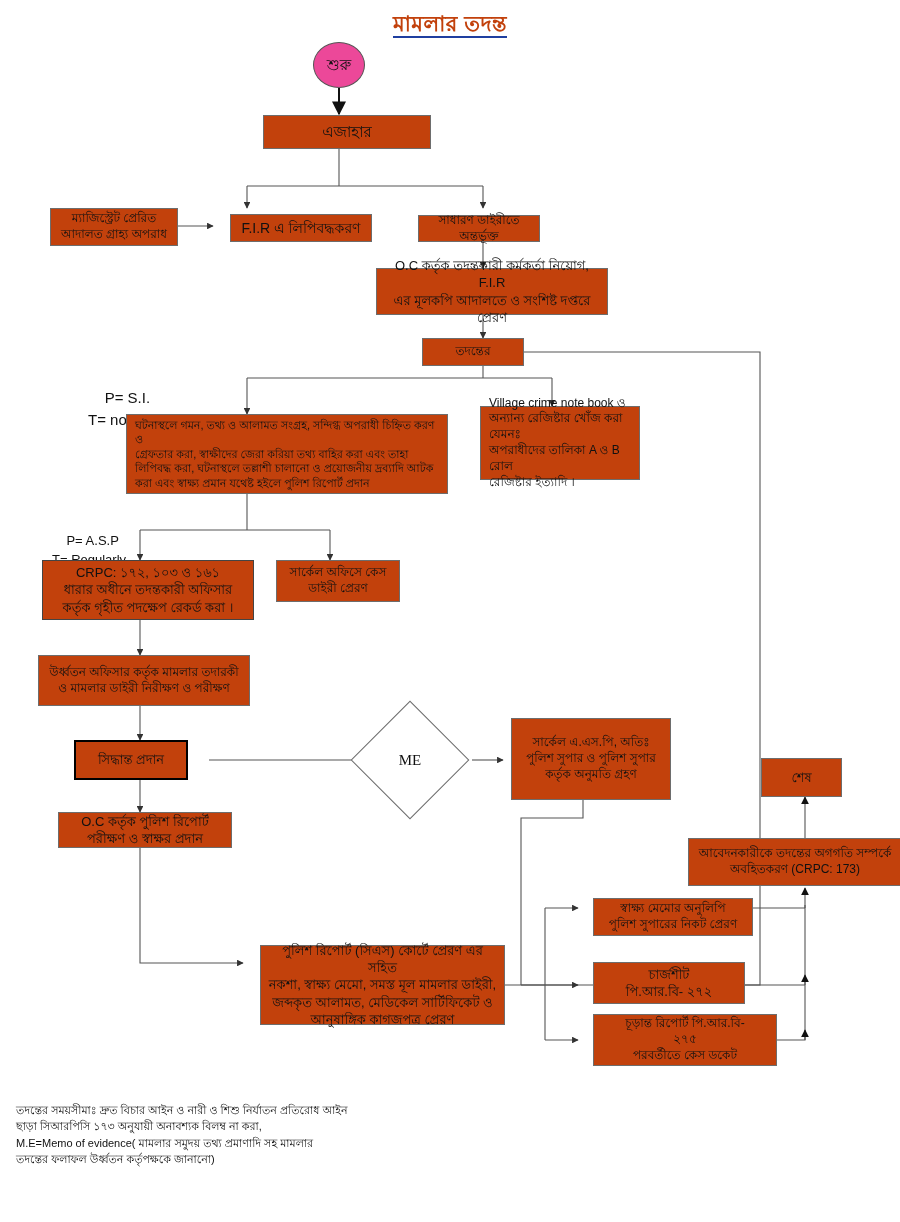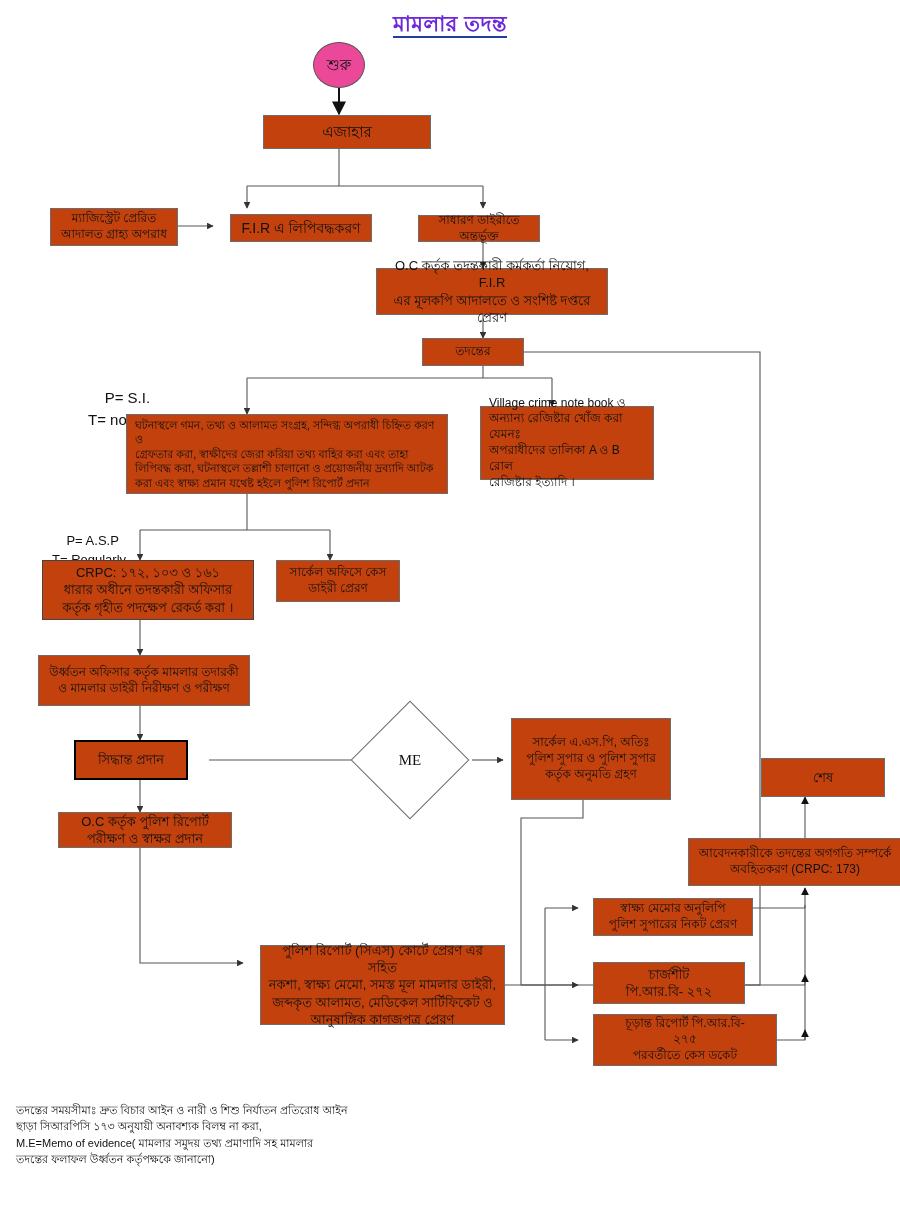--- a/index.html
+++ b/index.html
@@ -13,21 +13,21 @@
         background:#c2410c;display:flex;align-items:center;justify-content:center;
         text-align:center;line-height:1.32;padding:3px 6px;margin-left:8px;}
   .node.thick{border:2px solid #000;}
   .node.dark{border:1px solid #444;}
   .node span{display:block;width:100%;}
 
   .circle{position:absolute;box-sizing:border-box;border:1px solid #555;
           border-radius:50%;background:#ec4899;display:flex;align-items:center;
           justify-content:center;text-align:center;}
 
-  .title{position:absolute;width:100%;text-align:center;color:#6d28d9;
+  .title{position:absolute;width:100%;text-align:center;color:#c2410c;
          font-weight:bold;font-size:21px;letter-spacing:.5px;}
   .title span{border-bottom:2px solid #1f3fa0;padding-bottom:1px;}
 
   .plain{position:absolute;white-space:pre;line-height:1.45;}
 
   .diamond{position:absolute;display:flex;align-items:center;justify-content:center;}
   .diamond .dshape{position:absolute;left:0;top:0;width:100%;height:100%;
         border:1px solid #6d6d6d;background:#fff;
         transform:rotate(45deg);box-sizing:border-box;}
   .diamond .dlabel{position:relative;z-index:2;font-size:15px;
@@ -146,21 +146,21 @@
 T= not defined</span>
   </div>
 
   <div class="node fs11" style="left:118px;top:414px;width:322px;height:80px;white-space:pre-line;text-align:left;justify-content:flex-start;padding:6px 8px;">
     <span>ঘটনাস্থলে গমন, তথ্য ও আলামত সংগ্রহ, সন্দিগ্ধ অপরাধী চিহ্নিত করণ ও
 গ্রেফতার করা, স্বাক্ষীদের জেরা করিয়া তথ্য বাহির করা এবং তাহা
 লিপিবদ্ধ করা, ঘটনাস্থলে তল্লাশী চালানো ও প্রয়োজনীয় দ্রব্যাদি আটক
 করা এবং স্বাক্ষ্য প্রমান যথেষ্ট হইলে পুলিশ রিপোর্ট প্রদান</span>
   </div>
 
-  <div class="node fs12" style="left:472px;top:406px;width:174px;height:74px;white-space:pre-line;text-align:left;justify-content:flex-start;padding:5px 8px;">
+  <div class="node fs12" style="left:472px;top:406px;width:160px;height:74px;white-space:pre-line;text-align:left;justify-content:flex-start;padding:5px 8px;">
     <span>Village crime note book ও
 অন্যান্য রেজিষ্টার খোঁজ করা যেমনঃ
 অপরাধীদের তালিকা A ও B রোল
 রেজিষ্টার ইত্যাদি ।</span>
   </div>
 
   <div class="plain fs13" style="left:52px;top:513px;">
     <span>P= A.S.P
 T= Regularly</span>
   </div>
@@ -194,21 +194,21 @@
     <div class="dshape"></div>
     <div class="dlabel">ME</div>
   </div>
 
   <div class="node fs12" style="left:503px;top:718px;width:160px;height:82px;white-space:pre-line;">
     <span>সার্কেল এ.এস.পি, অতিঃ
 পুলিশ সুপার ও পুলিশ সুপার
 কর্তৃক অনুমতি গ্রহণ</span>
   </div>
 
-  <div class="node fs13" style="left:753px;top:758px;width:124px;height:39px;">
+  <div class="node fs13" style="left:753px;top:758px;width:81px;height:39px;">
     <span>শেষ</span>
   </div>
 
   <div class="node fs12" style="left:680px;top:838px;width:214px;height:48px;white-space:pre-line;">
     <span>আবেদনকারীকে তদন্তের অগগতি সম্পর্কে
 অবহিতকরণ (CRPC: 173)</span>
   </div>
 
   <div class="node fs12" style="left:585px;top:898px;width:160px;height:38px;white-space:pre-line;">
     <span>স্বাক্ষ্য মেমোর অনুলিপি

